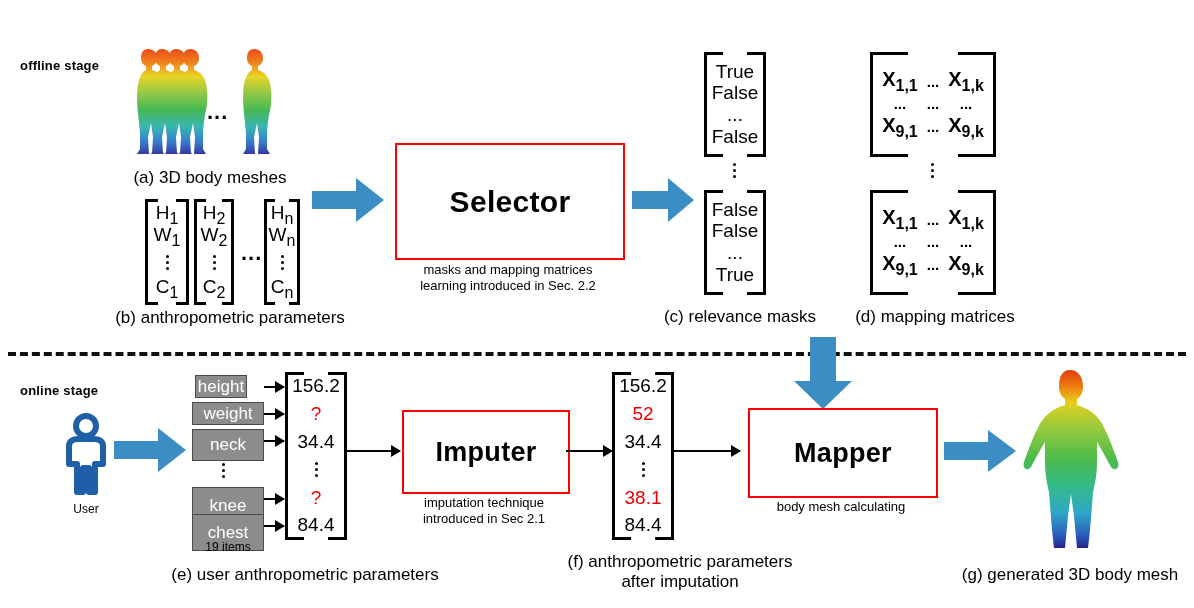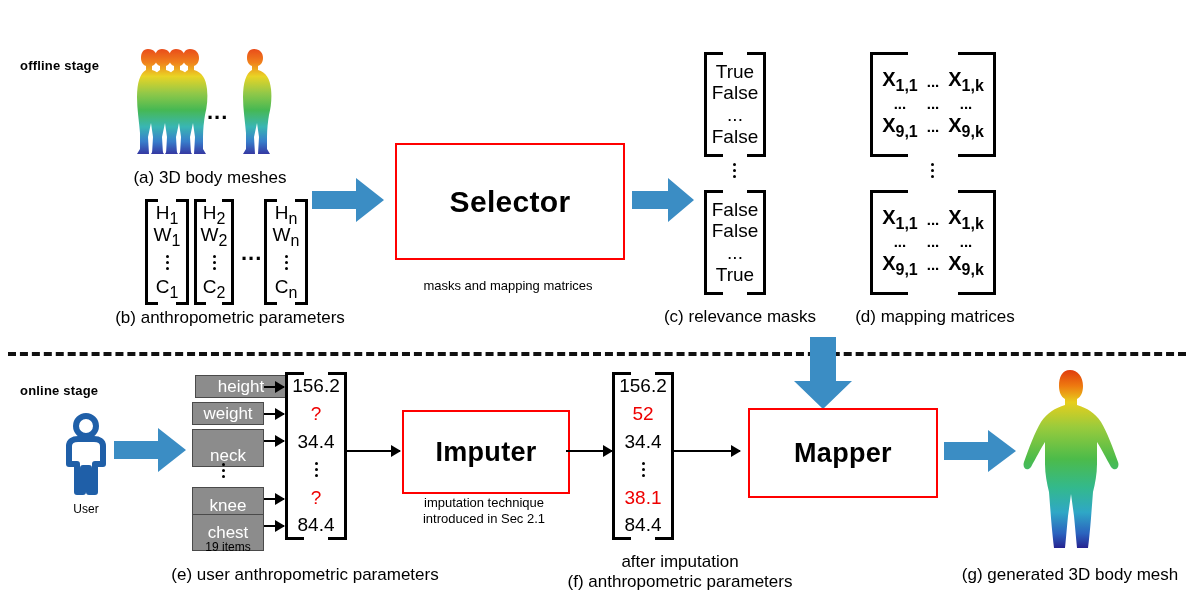--- a/index.html
+++ b/index.html
@@ -137,21 +137,21 @@
     <div class="cell sub" style="margin-top:-6px;">W<sub>2</sub></div>
     <div class="vdots">
         <span></span>
         <span></span>
         <span></span>
       </div>
     <div class="cell sub">C<sub>2</sub></div>
   </div>
 </div>
 <div class="abs hdots" style="left:241px;top:240px;">...</div>
-<div class="brk" style="left:264px;top:199px;width:44px;height:106px;">
+<div class="brk" style="left:264px;top:199px;width:36px;height:106px;">
   <div class="edge l"></div>
     <div class="edge r"></div>
   <div class="edge tl"></div>
     <div class="edge tr"></div>
   <div class="edge bl"></div>
     <div class="edge br"></div>
   <div class="inner" style="justify-content:space-between;padding:4px 0;">
     <div class="cell sub">H<sub>n</sub></div>
     <div class="cell sub" style="margin-top:-6px;">W<sub>n</sub></div>
     <div class="vdots">
@@ -166,22 +166,23 @@
 
 <div class="bluearrow" style="left:312px;top:178px;">
   <svg width="72" height="44" viewBox="0 0 72 44">
       <path d="M0,13 L44,13 L44,0 L72,22 L44,44 L44,31 L0,31 Z" fill="#3B8DC4"></path>
     </svg>
 </div>
 
 <div class="procbox abs" style="left:395px;top:143px;width:226px;height:113px;">
   <span>Selector</span>
 </div>
-<div class="abs small-note" style="left:395px;top:278px;width:226px;">
+<div class="abs small-note" style="left:395px;top:262px;width:226px;">
   <div>masks and mapping matrices</div>
+  <div>learning introduced in Sec. 2.2</div>
 </div>
 
 <div class="bluearrow" style="left:632px;top:178px;">
   <svg width="62" height="44" viewBox="0 0 62 44">
       <path d="M0,13 L36,13 L36,0 L62,22 L36,44 L36,31 L0,31 Z" fill="#3B8DC4"></path>
     </svg>
 </div>
 
 <div class="brk" style="left:704px;top:52px;width:62px;height:105px;">
   <div class="edge l"></div>
@@ -286,27 +287,27 @@
   </svg>
 </div>
 <div class="abs caption" style="left:50px;top:503px;width:72px;font-size:12px;">User</div>
 
 <div class="bluearrow" style="left:114px;top:428px;">
   <svg width="72" height="44" viewBox="0 0 72 44">
       <path d="M0,13 L44,13 L44,0 L72,22 L44,44 L44,31 L0,31 Z" fill="#3B8DC4"></path>
     </svg>
 </div>
 
-<div class="chip abs" style="left:195px;top:375px;width:92px;height:23px;align-items:center;">
+<div class="chip abs" style="left:195px;top:375px;width:52px;height:23px;align-items:center;">
   <span>height</span>
 </div>
 <div class="chip abs" style="left:192px;top:402px;width:72px;height:23px;">
   <span>weight</span>
 </div>
-<div class="chip abs" style="left:192px;top:429px;width:72px;height:38px;align-items:flex-end;">
+<div class="chip abs" style="left:192px;top:429px;width:72px;height:32px;">
   <span>neck</span>
 </div>
 <div class="abs vdots" style="left:222px;top:460px;">
   <span></span>
     <span></span>
     <span></span>
 </div>
 <div class="chip abs" style="left:192px;top:487px;width:72px;height:37px;">
   <span>knee</span>
 </div>
@@ -369,30 +370,31 @@
     <div class="vdots">
         <span></span>
         <span></span>
         <span></span>
       </div>
     <div class="cell red">38.1</div>
     <div class="cell">84.4</div>
   </div>
 </div>
 <div class="abs caption wrap" style="left:530px;top:552px;width:300px;">
+  <div>(f) anthropometric parameters</div>
   <div>after imputation</div>
-  <div>(f) anthropometric parameters</div>
 </div>
 
 <div class="abs tharrow" style="left:674px;top:450px;width:66px;"></div>
 
 <div class="procbox abs small" style="left:748px;top:408px;width:186px;height:86px;">
   <span>Mapper</span>
 </div>
 <div class="abs small-note" style="left:748px;top:499px;width:186px;">
+  <div>body mesh calculating</div>
 </div>
 
 <div class="bluearrow" style="left:944px;top:430px;">
   <svg width="72" height="42" viewBox="0 0 72 42">
       <path d="M0,12 L44,12 L44,0 L72,21 L44,42 L44,30 L0,30 Z" fill="#3B8DC4"></path>
     </svg>
 </div>
 
 <div class="abs" style="left:1015px;top:368px;width:110px;height:186px;">
   <svg width="110" height="186" viewBox="0 0 110 186">

